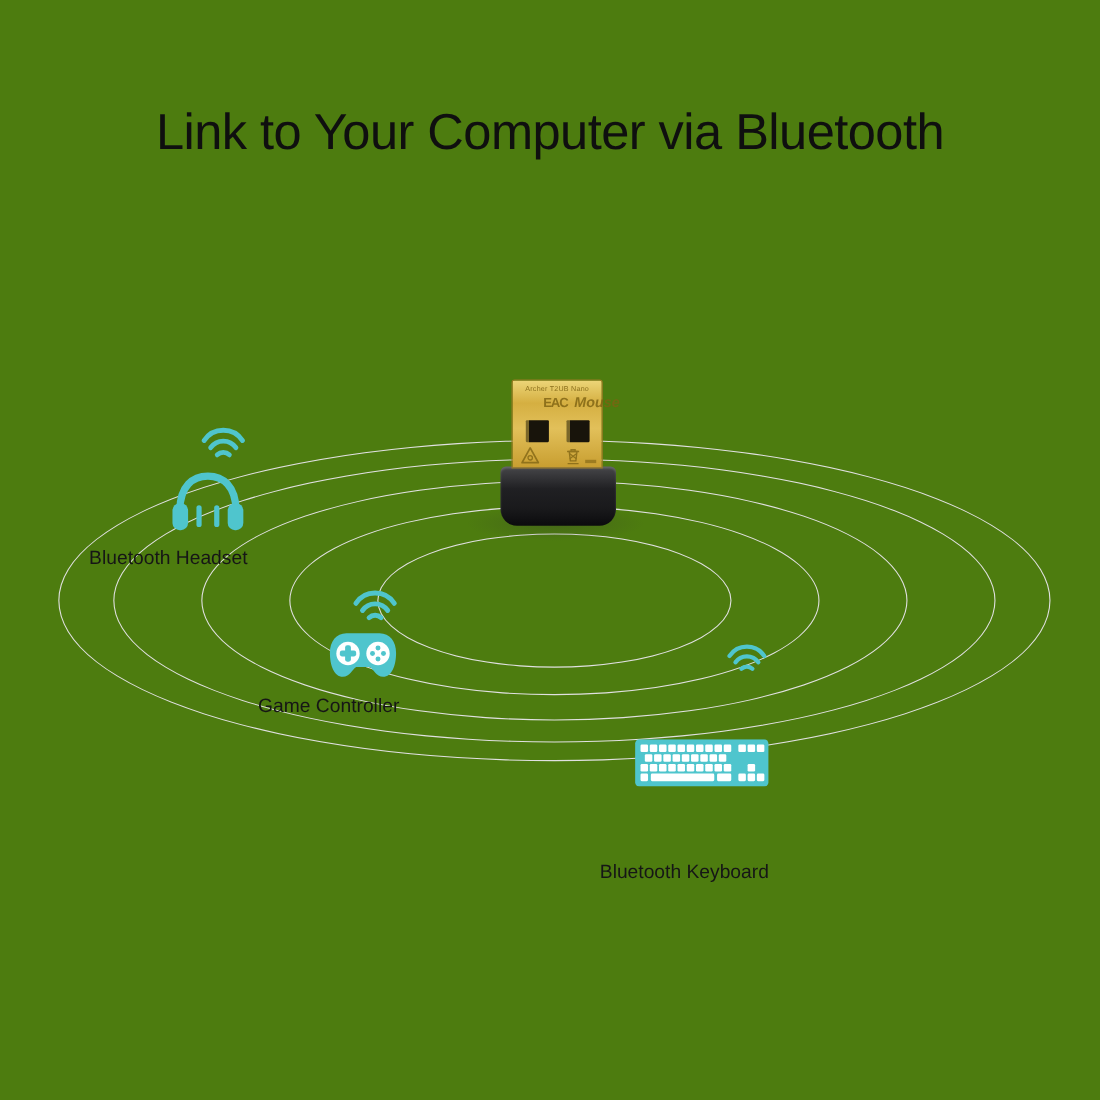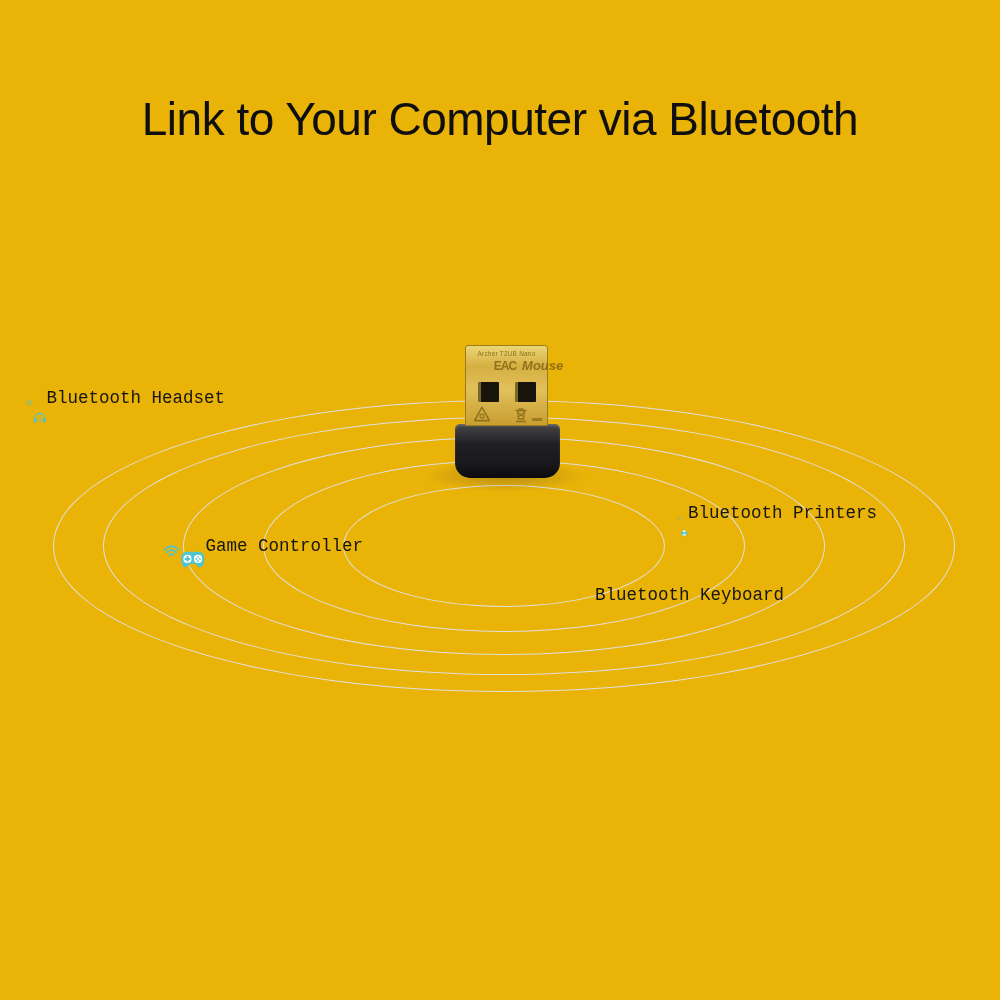--- a/index.html
+++ b/index.html
@@ -4,21 +4,21 @@
 <style>
   :root{
     --accent:#4fc5cd;
     --ring:#e0e0e0;
     --title:#0f0f0f;
     --gold:#d3ac3d;
     --bodyc:#1a1a1c;
   }
   html,body{margin:0;padding:0;background:#fff;}
   body{font-family:"Liberation Sans", sans-serif;}
-  .stage{position:relative;width:1000px;height:1000px;background:#eab308;overflow:hidden;}
+  .stage{position:relative;width:1000px;height:1000px;background:#4d7c0f;overflow:hidden;}
 
   .title{
     position:absolute;left:0;top:92px;width:1000px;margin:0;
     text-align:center;font-size:46px;font-weight:500;letter-spacing:-0.5px;
     color:var(--title,#0f0f0f);
   }
 
   
   .ring{position:absolute;border:1.5px solid var(--ring,#e0e0e0);border-radius:50%;z-index:1;}
   .r1{left:343px;top:485px;width:320px;height:120px;}
@@ -54,21 +54,21 @@
   .mark-eac{font-size:12px;letter-spacing:-1px;}
   .mark-rohs{font-size:13px;font-style:italic;}
   .contact{position:absolute;top:36px;width:21px;height:20px;border-radius:1px;
     background:linear-gradient(90deg,#7a672a 0 3px,#18140b 3px);}
   .c1{left:12px;} .c2{left:49px;}
   .sym{position:absolute;top:59px;width:18px;height:18px;opacity:.75;}
   .s1{left:7px;} .s2{left:46px;}
   .etch-dash{position:absolute;right:5px;top:72px;width:10px;height:2.5px;background:#7d6212;opacity:.6;}
 
   
-  .device{position:absolute;width:200px;display:flex;flex-direction:row;align-items:flex-start;z-index:3;font-family:Liberation Mono, monospace;}
+  .device{position:absolute;width:200px;display:flex;flex-direction:column;align-items:flex-end;z-index:3;}
   .waves{width:44px;height:30px;margin-bottom:8px;}
   .dlabel{font-size:17.5px;color:#161616;white-space:nowrap;}
 
   .d-headset{left:25px;top:388px;}
   .d-headset .devicon{width:72px;height:59px;margin-bottom:12px;}
 
   .d-controller{left:163px;top:536px;}
   .d-controller .waves{margin-bottom:6px;}
   .d-controller .devicon{width:66px;height:47px;margin-bottom:12px;}
 
@@ -211,34 +211,15 @@
           <rect x="14.6" y="32" width="59" height="7" rx="1.2"></rect>
           <rect x="76.2" y="32" width="13.2" height="7" rx="1.2"></rect>
         <rect x="96" y="32" width="7" height="7" rx="1.2"></rect>
           <rect x="104.6" y="32" width="7" height="7" rx="1.2"></rect>
           <rect x="113.2" y="32" width="7" height="7" rx="1.2"></rect>
       </g>
     </svg>
     <div class="dlabel">Bluetooth Keyboard</div>
   </div>
 
-  <div class="device d-printer">
-    <svg class="waves" viewBox="0 0 44 30">
-      <g fill="none" stroke="var(--accent)" stroke-width="4.4" stroke-linecap="round">
-        <path d="M4.5 12.5 A 21 21 0 0 1 39.5 12.5"></path>
-        <path d="M10.5 19 A 14 14 0 0 1 33.5 19"></path>
-        <path d="M16.5 25.5 A 8 8 0 0 1 27.5 25.5"></path>
-      </g>
-    </svg>
-    <svg class="devicon" viewBox="0 0 66 62">
-      <rect x="9" y="15" width="11" height="13" rx="2" fill="var(--accent)"></rect>
-      <rect x="46" y="15" width="11" height="13" rx="2" fill="var(--accent)"></rect>
-      <rect x="19" y="2" width="28" height="22" fill="#fff" stroke="var(--accent)" stroke-width="3.2"></rect>
-      <rect x="2" y="22" width="62" height="27" rx="5" fill="var(--accent)"></rect>
-      <rect x="15" y="35" width="36" height="23" rx="1.5" fill="#fff" stroke="var(--accent)" stroke-width="2.8"></rect>
-      <rect x="21" y="41" width="24" height="3.2" fill="var(--accent)"></rect>
-      <rect x="21" y="47.5" width="24" height="3.2" fill="var(--accent)"></rect>
-    </svg>
-    <div class="dlabel">Bluetooth Printers</div>
-  </div>
 
 
 </div>
 
 </body></html>

